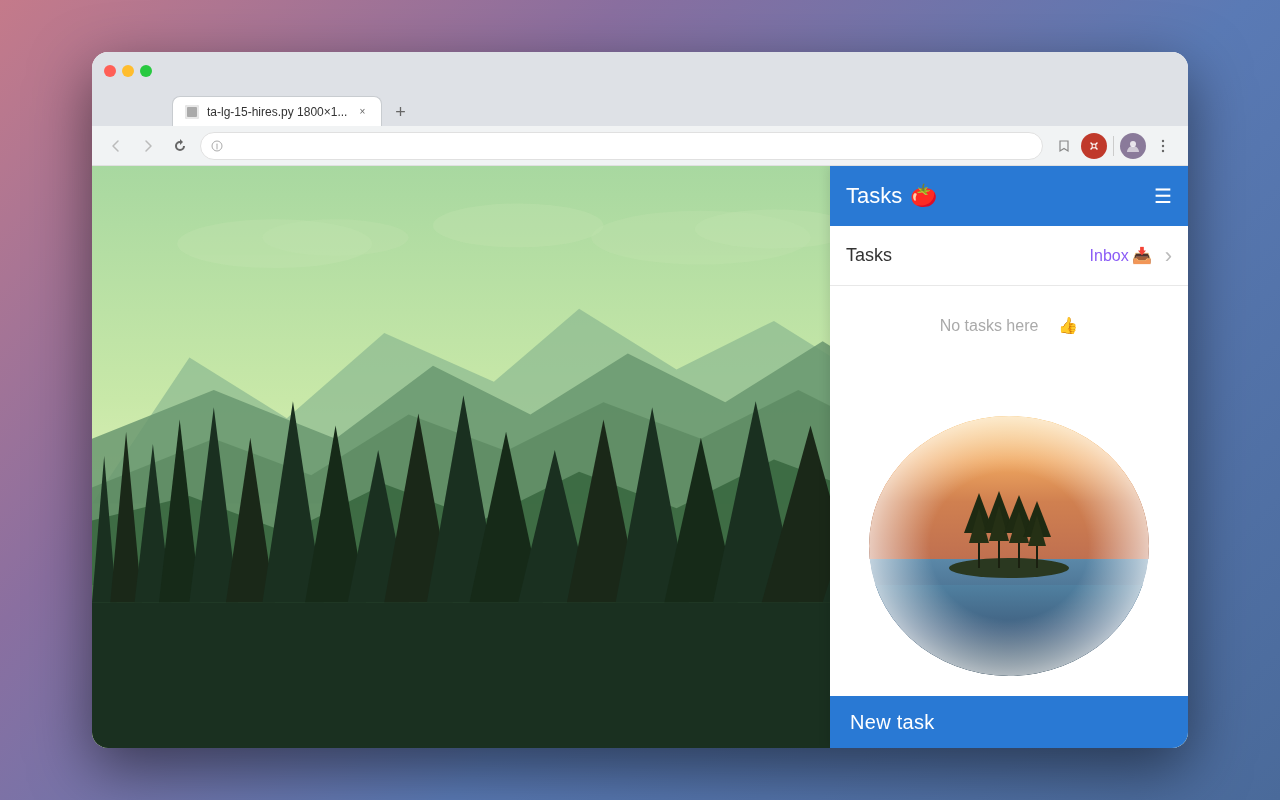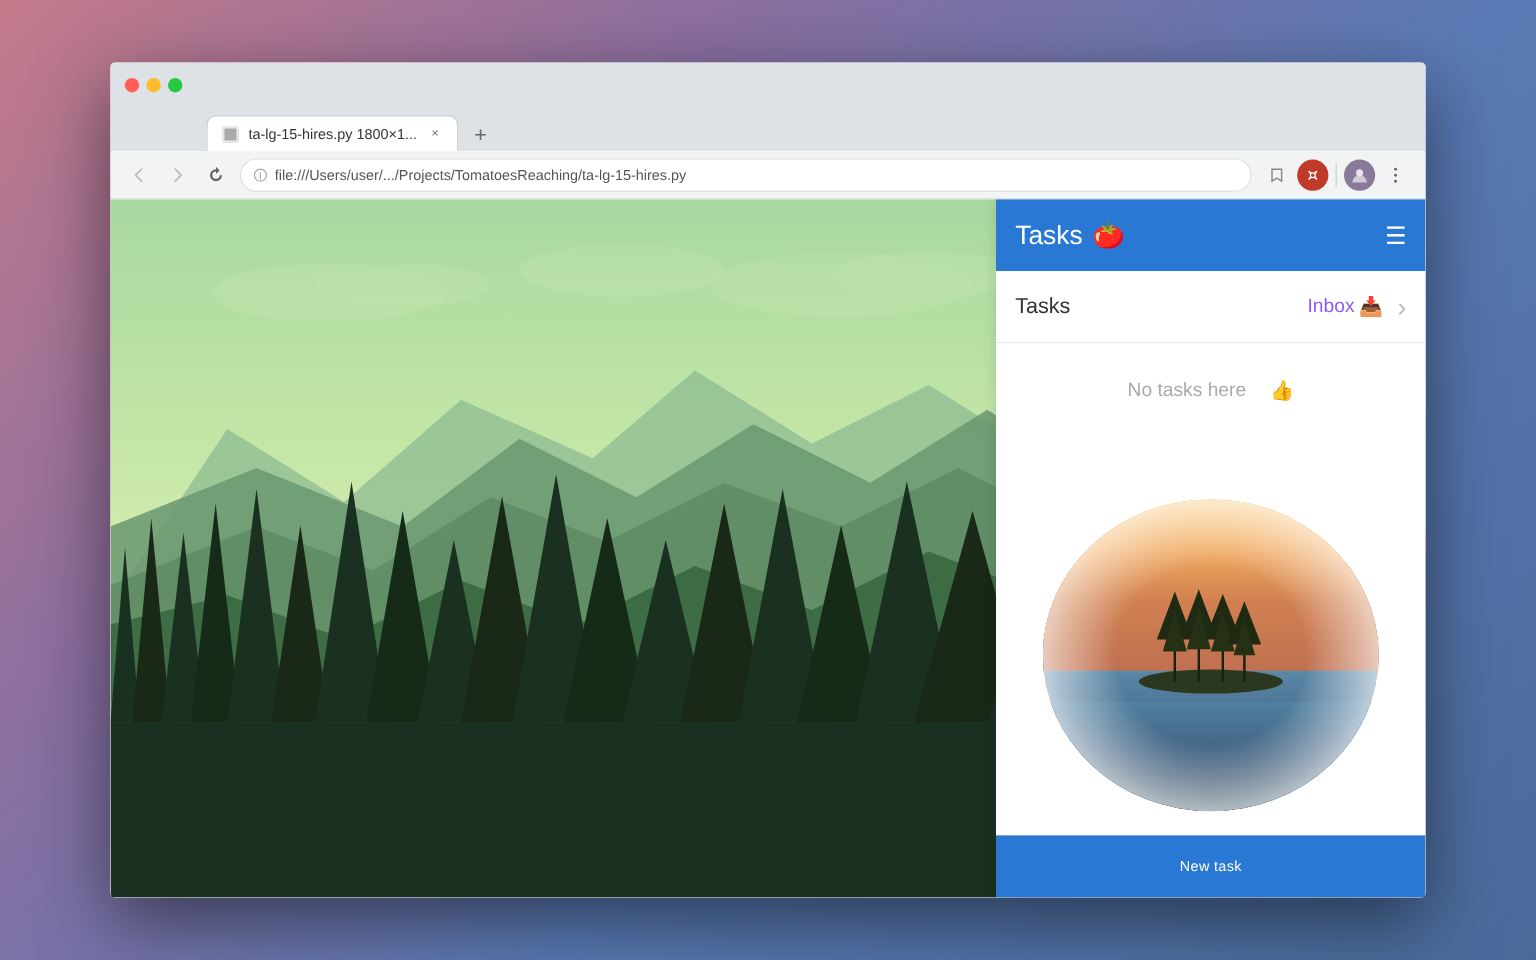--- a/index.html
+++ b/index.html
@@ -19,21 +19,21 @@
       background: linear-gradient(135deg, #c47a8a 0%, #8a6fa0 30%, #5a7ab5 60%, #4a6a9a 100%);
     }
 
     
     .browser-window {
       position: absolute;
       top: 52px;
       left: 92px;
       right: 92px;
       bottom: 52px;
-      border-radius: 4px;
+      border-radius: 16px;
       box-shadow: 0 20px 60px rgba(0,0,0,0.5);
       overflow: hidden;
       background: #fff;
     }
 
     .traffic-lights {
       display: flex;
       gap: 6px;
       align-items: center;
     }
@@ -333,25 +333,24 @@
     }
 
     
     .new-task-btn {
       background: #2979d4;
       color: #fff;
       height: 52px;
       display: flex;
       align-items: center;
       padding: 0 20px;
-      font-size: 12px;
+      font-size: 20px;
       font-weight: 500;
       cursor: pointer;
       letter-spacing: 0.3px;
-      justify-content: center;
     }
 
     
     .mountain-svg {
       width: 100%;
     }
 
     
     .chrome-top {
       background: #dee1e6;
@@ -445,21 +444,20 @@
     <div class="nav-btn">
       <svg width="14" height="14" viewBox="0 0 14 14">
           <path d="M12 7A5 5 0 1 1 7 2V0l3 3-3 3V4a3 3 0 1 0 3 3h2z" fill="#666"></path>
         </svg>
     </div>
     <div class="address-input-wrap">
       <svg width="12" height="12" viewBox="0 0 12 12">
           <circle cx="6" cy="6" r="5" fill="none" stroke="#aaa" stroke-width="1"></circle>
           <path d="M6 5v4M6 4v.5" stroke="#aaa" stroke-width="1" stroke-linecap="round"></path>
         </svg>
-      <span style="font-size:12px;color:#555;">file:///Users/user/.../Projects/TomatoesReaching/ta-lg-15-hires.py</span>
     </div>
     <div class="browser-actions">
       <div class="action-btn">
         <svg width="14" height="14" viewBox="0 0 14 14">
             <path d="M3 2h8v10l-4-2.5L3 12V2z" fill="none" stroke="#888" stroke-width="1.2"></path>
           </svg>
       </div>
       <div class="ext-icon">
         <svg width="14" height="14" viewBox="0 0 14 14">
           <circle cx="7" cy="7" r="6" fill="#c0392b"></circle>

